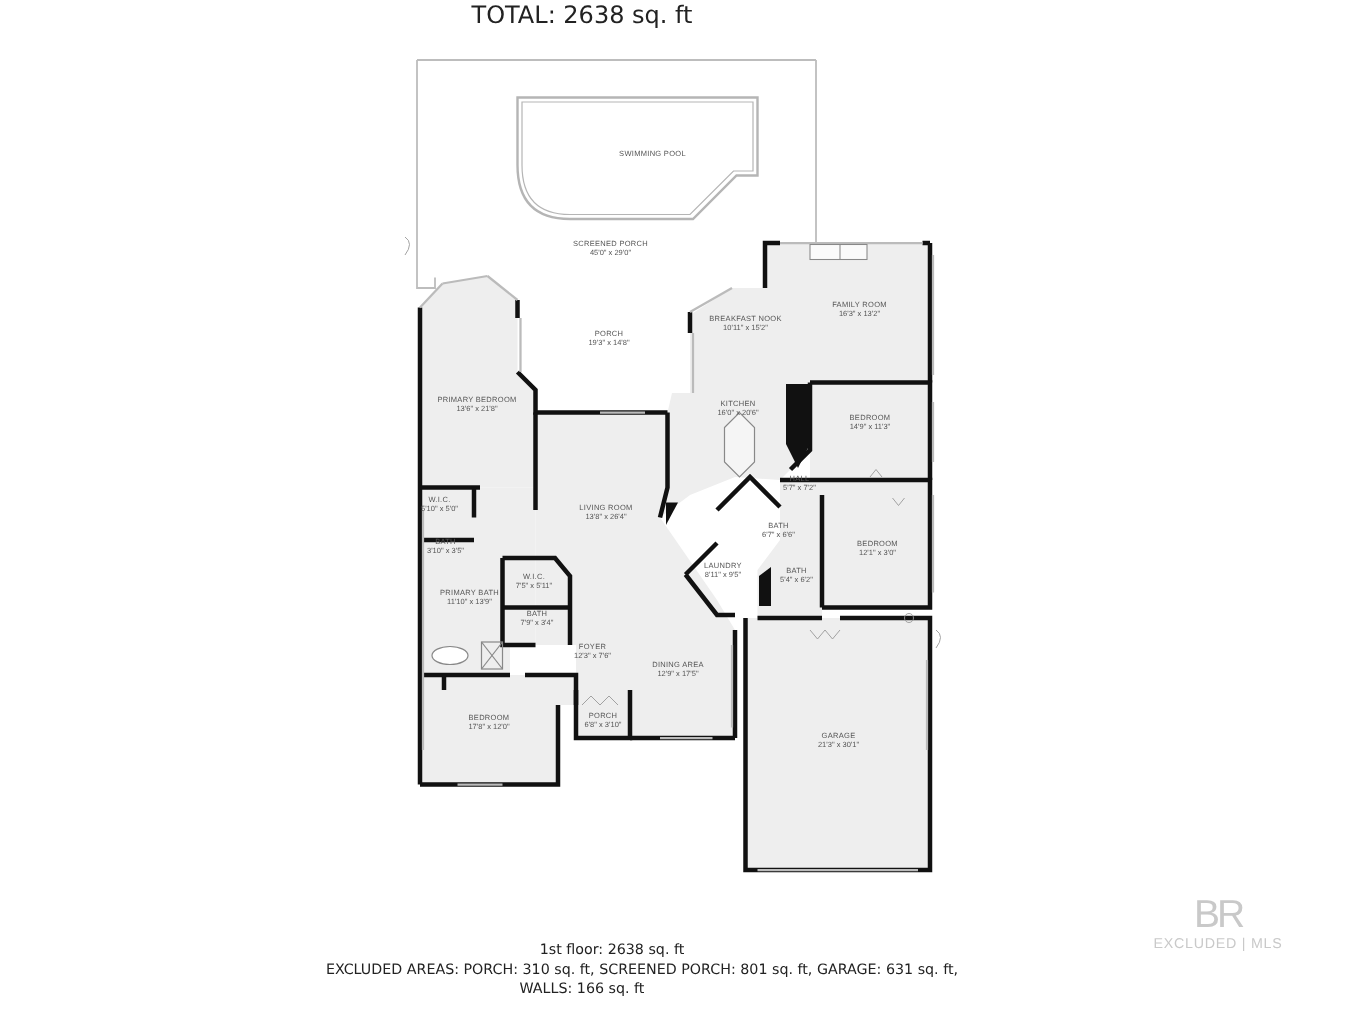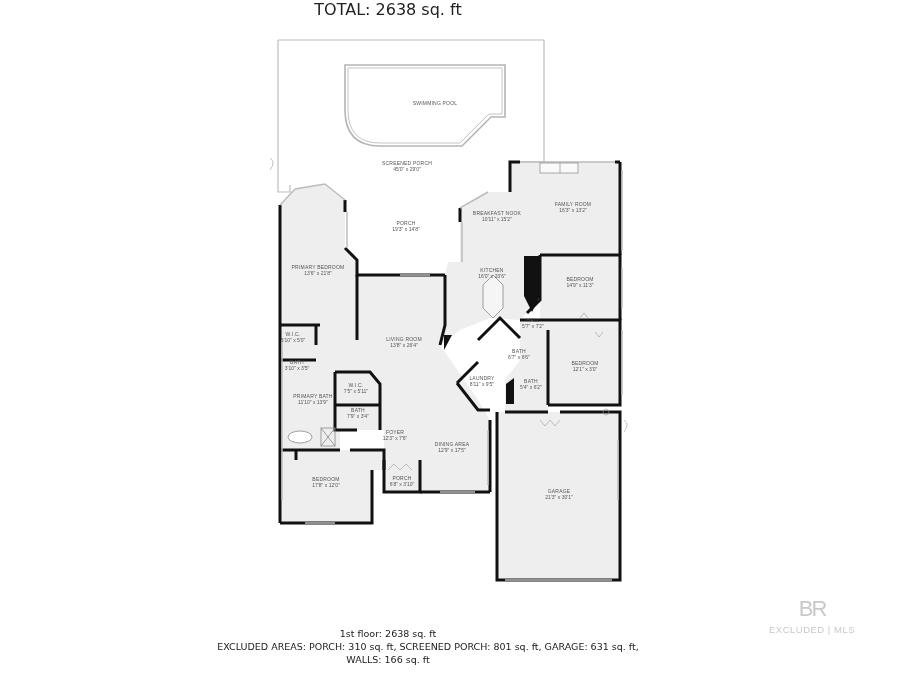--- a/index.html
+++ b/index.html
@@ -3,21 +3,21 @@
 <meta charset="utf-8">
 <style>
   html, body { margin: 0; padding: 0; background: #ffffff; }
   body { width: 900px; height: 675px; position: relative; overflow: hidden; font-family: "Liberation Sans", sans-serif; }
   #plan { position: absolute; left: 0; top: 0; width: 900px; height: 675px; }
   .lbl { position: absolute; text-align: center; transform: translate(-50%, -50%); color: #555; font-family: "Liberation Sans", sans-serif; line-height: 1.25; white-space: nowrap; }
   .lbl .name { font-size: 5px; letter-spacing: 0.2px; text-transform: uppercase; display: block; }
   .lbl .dim { font-size: 5px; display: block; }
   .summary { position: absolute; left: 0; width: 776px; text-align: center; color: #222; font-family: "DejaVu Sans", sans-serif; }
   .logo { position: absolute; left: 752px; top: 596px; width: 120px; text-align: center; color: #c9c9c9; font-family: "Liberation Sans", sans-serif; }
-  .logo .mark { font-size: 22px; font-weight: 300; letter-spacing: -2px; display: block; line-height: 26px; }
+  .logo .mark { font-size: 26px; font-weight: 300; letter-spacing: -2px; display: block; line-height: 26px; }
   .logo .text { font-size: 9.5px; letter-spacing: 0.5px; display: block; margin-top: 2px; }
 </style>
 </head>
 <body>
 
 <svg id="plan" viewBox="0 0 900 675" xmlns="http://www.w3.org/2000/svg">
 
   <g fill="none" stroke="#bdbdbd" stroke-width="1.2">
     <polyline points="278,40 278,192 290,192 290,185"></polyline>
     <line x1="278" y1="40" x2="544" y2="40"></line>
@@ -238,20 +238,20 @@
       <span class="name">PORCH</span>
       <span class="dim">6'8" x 3'10"</span>
     </div>
     <div class="lbl" style="left: 559px; top: 494px;">
       <span class="name">GARAGE</span>
       <span class="dim">21'3" x 30'1"</span>
     </div>
   </div>
 
 <div class="summary total">TOTAL: 2638 sq. ft</div>
-<div class="summary" style="top:628px;font-size:9.5px;">1st floor: 2638 sq. ft</div>
+<div class="summary" style="top:628px;font-size:9.5px;margin-left:20px;">1st floor: 2638 sq. ft</div>
 <div class="summary" style="top:641px;font-size:9.5px;padding-left:40px;">EXCLUDED AREAS: PORCH: 310 sq. ft, SCREENED PORCH: 801 sq. ft, GARAGE: 631 sq. ft,</div>
 <div class="summary" style="top:654px;font-size:9.5px;">WALLS: 166 sq. ft</div>
 
 <div class="logo">
   <span class="mark">BR</span>
   <span class="text">EXCLUDED | MLS</span>
 </div>
 
 </body></html>

